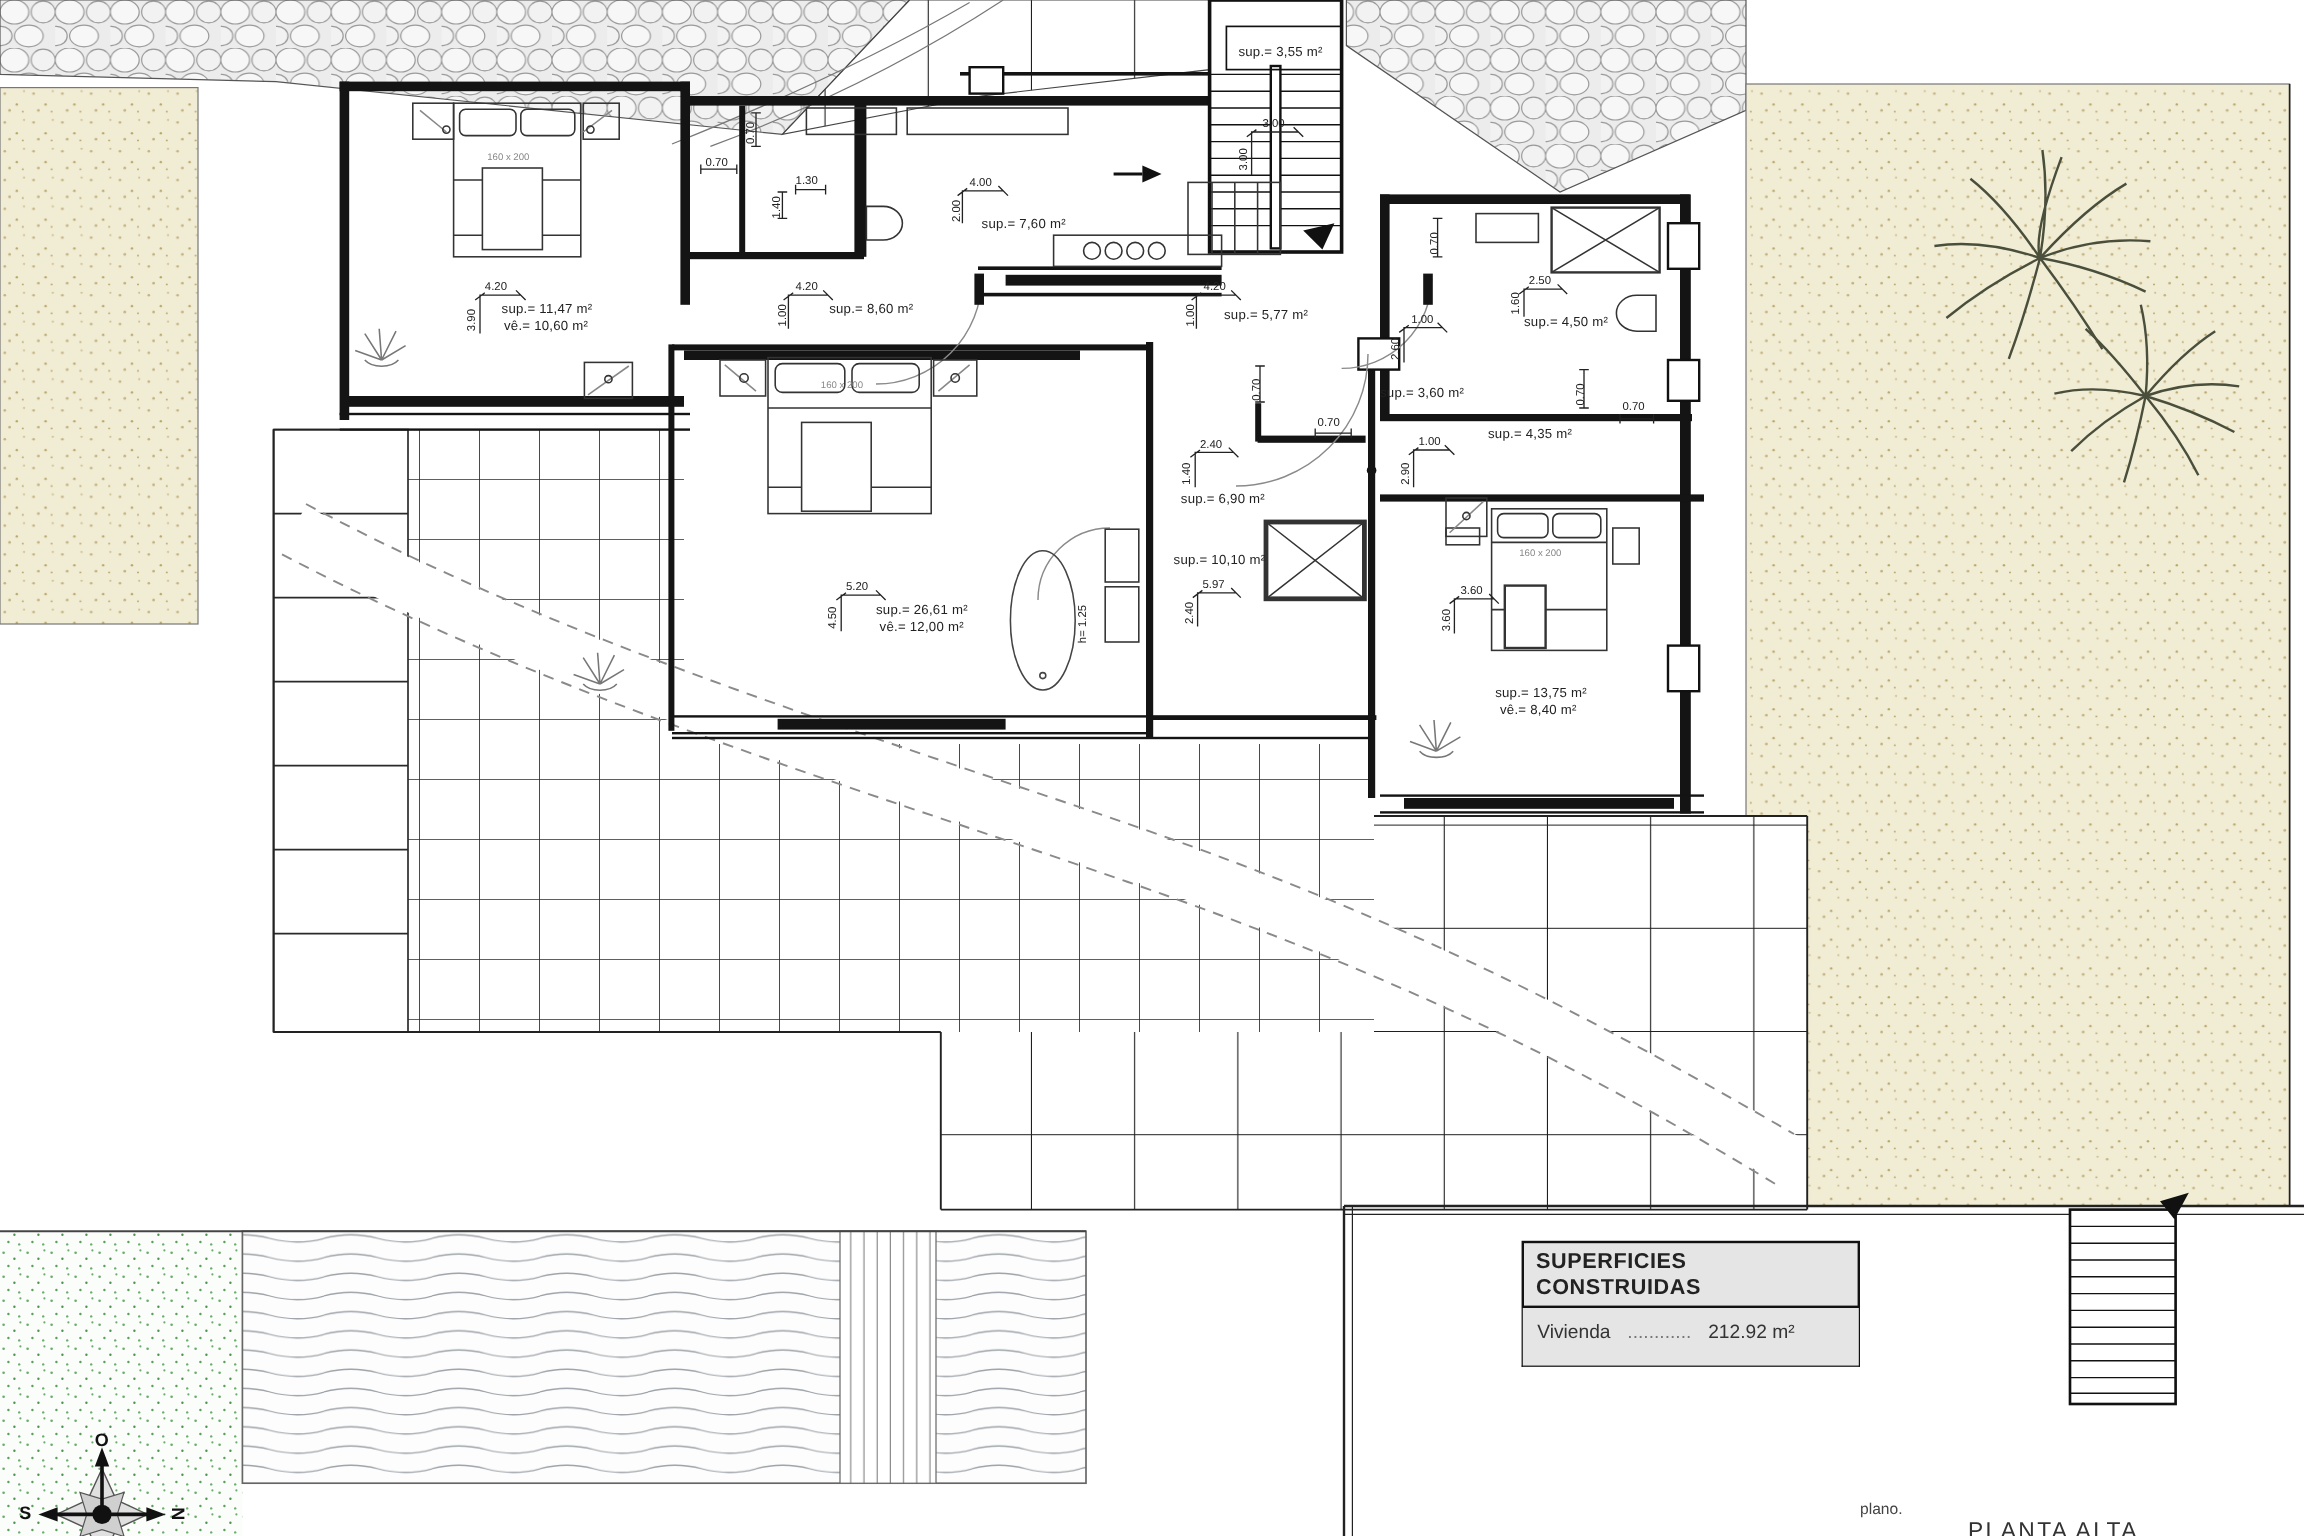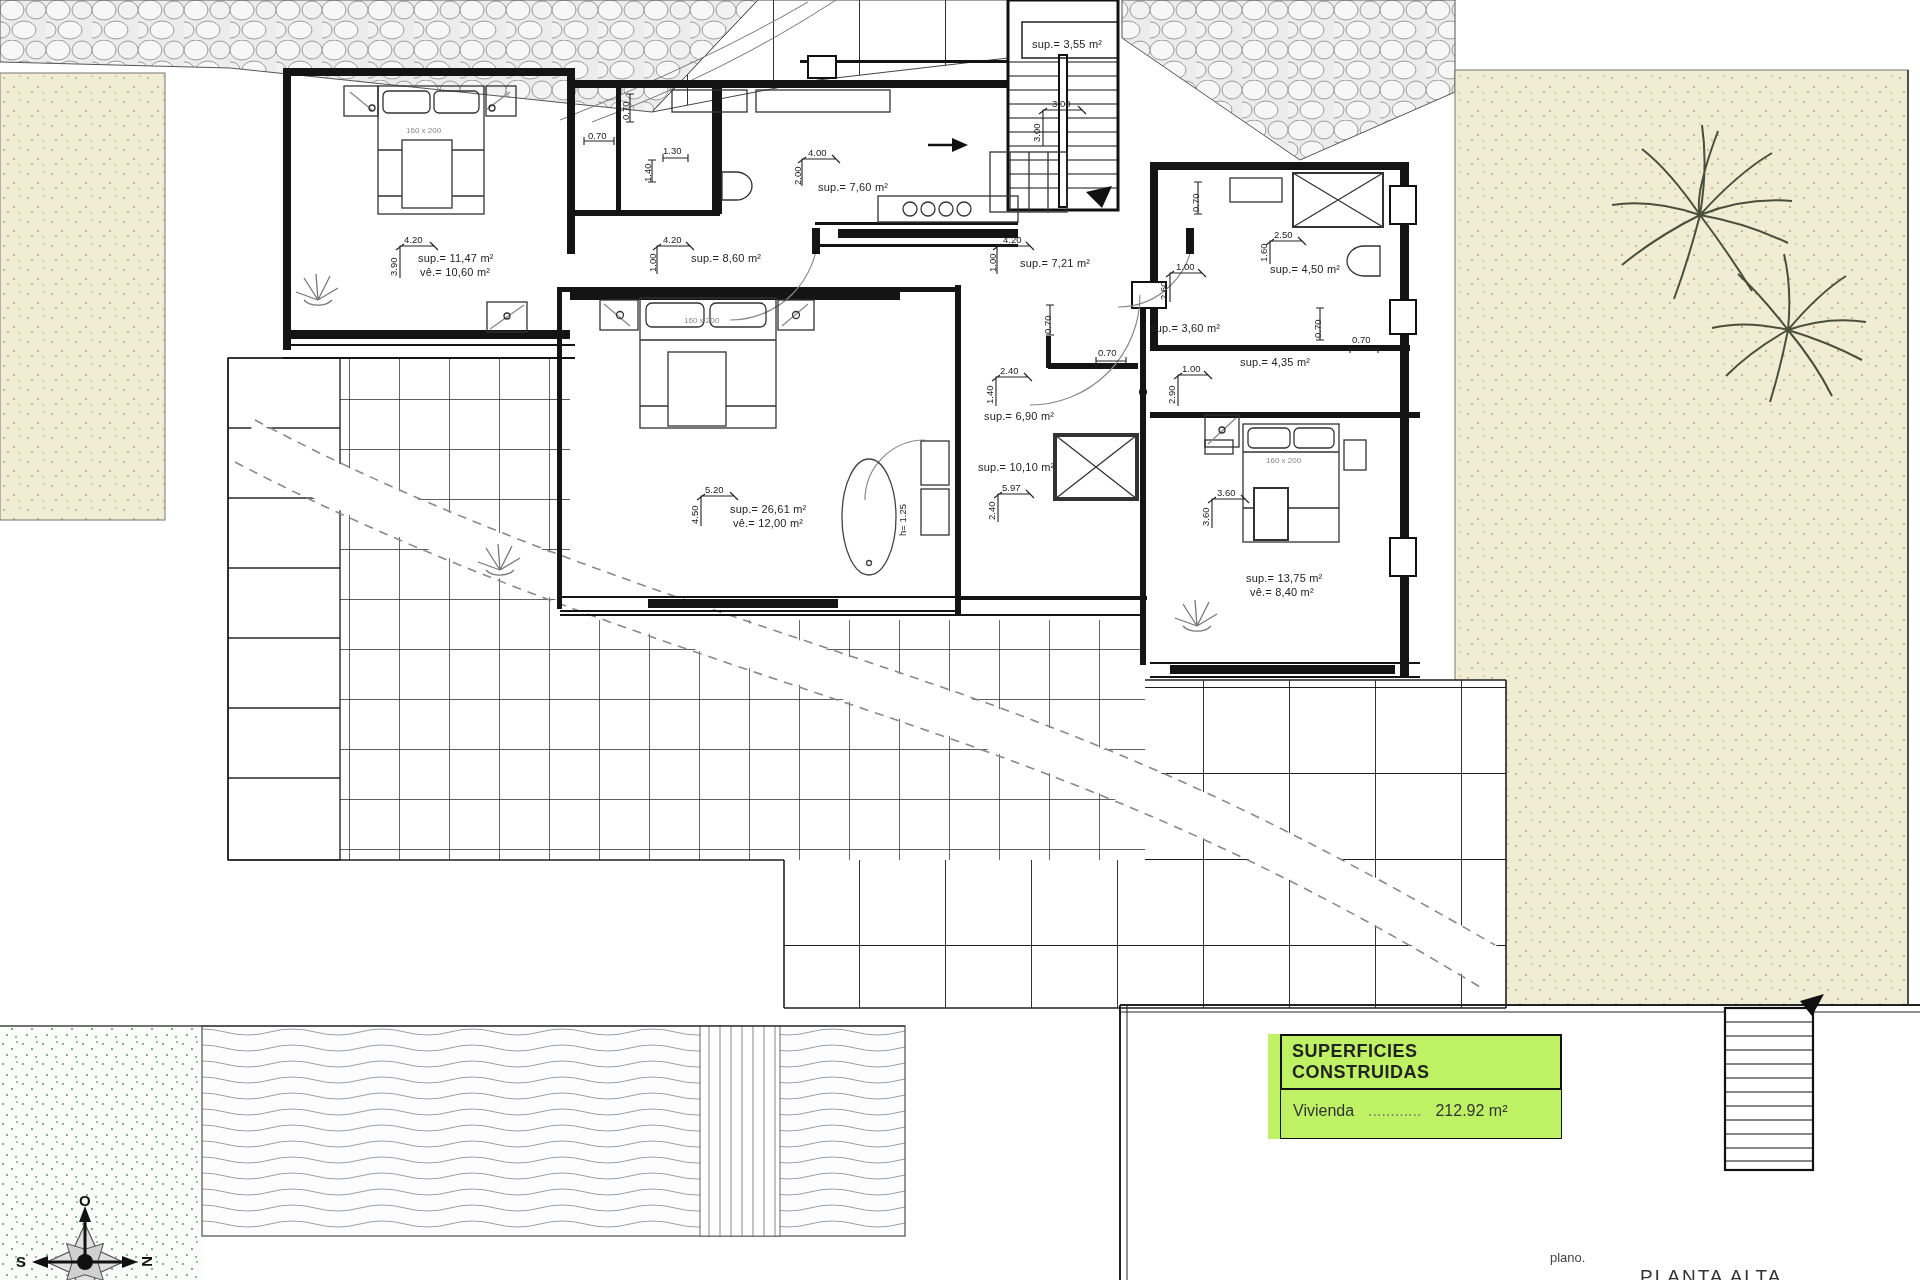--- a/index.html
+++ b/index.html
@@ -4,21 +4,21 @@
 <style>
   html,body{margin:0;padding:0;background:#fff;}
   #plan{position:relative;width:1920px;height:1280px;background:#fff;overflow:hidden;
         font-family:"Liberation Sans",sans-serif;color:#1a1a1a;}
   #plan svg{position:absolute;left:0;top:0;}
   .lbl{position:absolute;font-size:11px;color:#222;white-space:nowrap;letter-spacing:0.2px;}
   .dim{position:absolute;font-size:9.5px;color:#222;white-space:nowrap;}
   .vdim{position:absolute;font-size:9.5px;color:#222;white-space:nowrap;
         transform:rotate(-90deg);transform-origin:0 0;}
   .bedsize{position:absolute;font-size:8px;color:#888;white-space:nowrap;}
-  .tablebox{position:absolute;left:1268px;top:1034px;width:282px;background:#bef264;padding-left:12px;}
+  .tablebox{position:absolute;left:1268px;top:1034px;width:282px;background:#e5e5e5;}
   .tablehead{border:2px solid #111;padding:5px 10px;font-size:18px;font-weight:bold;
              letter-spacing:0.5px;color:#222;}
   .tablerow{border:1px solid #111;border-top:none;padding:12px 12px 18px 12px;font-size:16px;
             color:#333;display:flex;gap:14px;}
   .planotxt{position:absolute;font-size:13px;color:#444;}
   .plantitle{position:absolute;font-size:19px;color:#333;letter-spacing:2px;}
   .cletter{position:absolute;font-size:15px;font-weight:bold;color:#111;}
   .cletter.rot{transform:rotate(90deg);}
 </style>
 </head>
@@ -377,21 +377,21 @@
 <div class="dim" style="left:808px;top:147px">4.00</div>
 <div class="vdim" style="left:792px;top:185px">2.00</div>
 <div class="lbl" style="left:818px;top:181px">sup.= 7,60 m²</div>
 
 <div class="dim" style="left:663px;top:234px">4.20</div>
 <div class="vdim" style="left:647px;top:272px">1.00</div>
 <div class="lbl" style="left:691px;top:252px">sup.= 8,60 m²</div>
 
 <div class="dim" style="left:1003px;top:234px">4.20</div>
 <div class="vdim" style="left:987px;top:272px">1.00</div>
-<div class="lbl" style="left:1020px;top:257px">sup.= 7,21 m²</div>
+<div class="lbl" style="left:1020px;top:257px">sup.= 5,77 m²</div>
 
 <div class="lbl" style="left:1032px;top:38px">sup.= 3,55 m²</div>
 <div class="dim" style="left:1052px;top:98px">3.00</div>
 <div class="vdim" style="left:1031px;top:142px">3.00</div>
 
 <div class="dim" style="left:1176px;top:261px">1.00</div>
 <div class="vdim" style="left:1158px;top:300px">2.60</div>
 <div class="lbl" style="left:1150px;top:322px">sup.= 3,60 m²</div>
 
 <div class="dim" style="left:1274px;top:229px">2.50</div>

